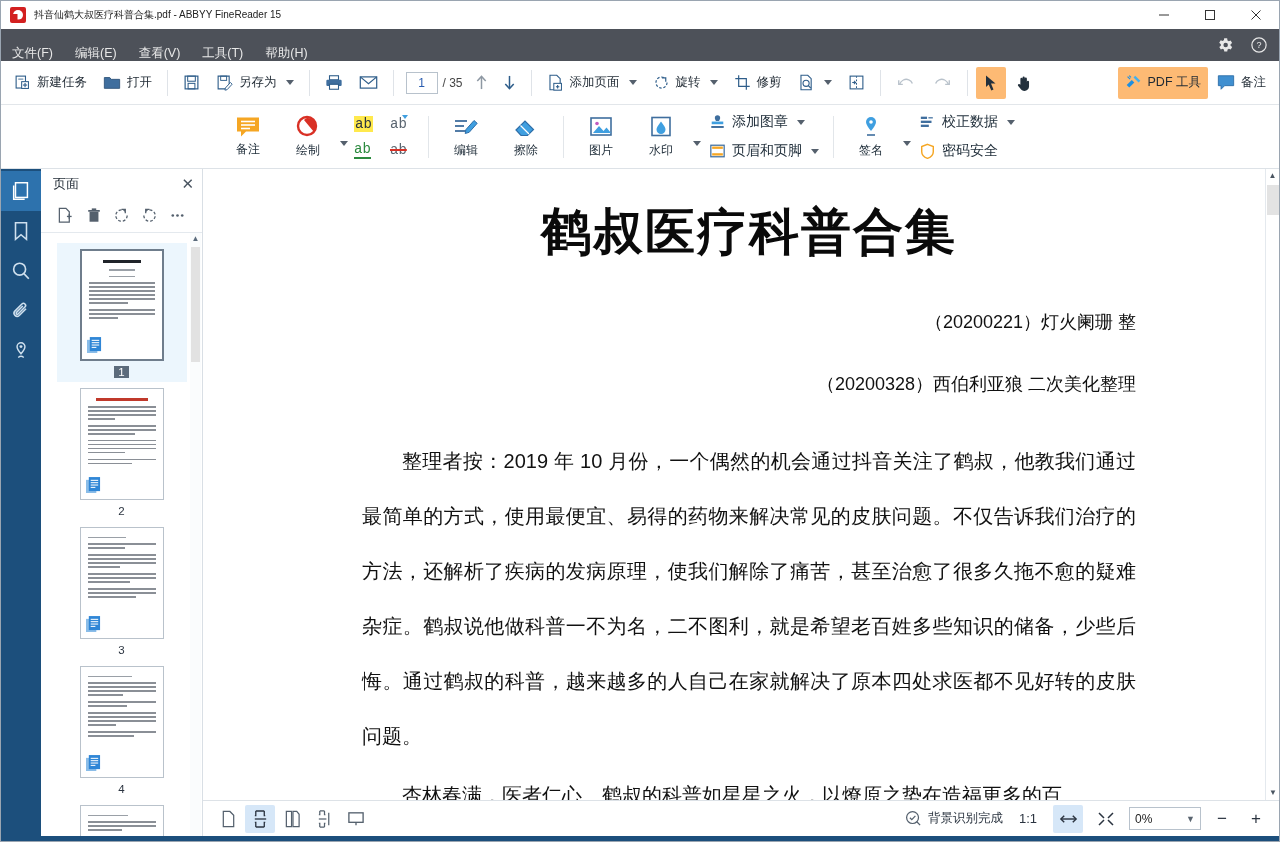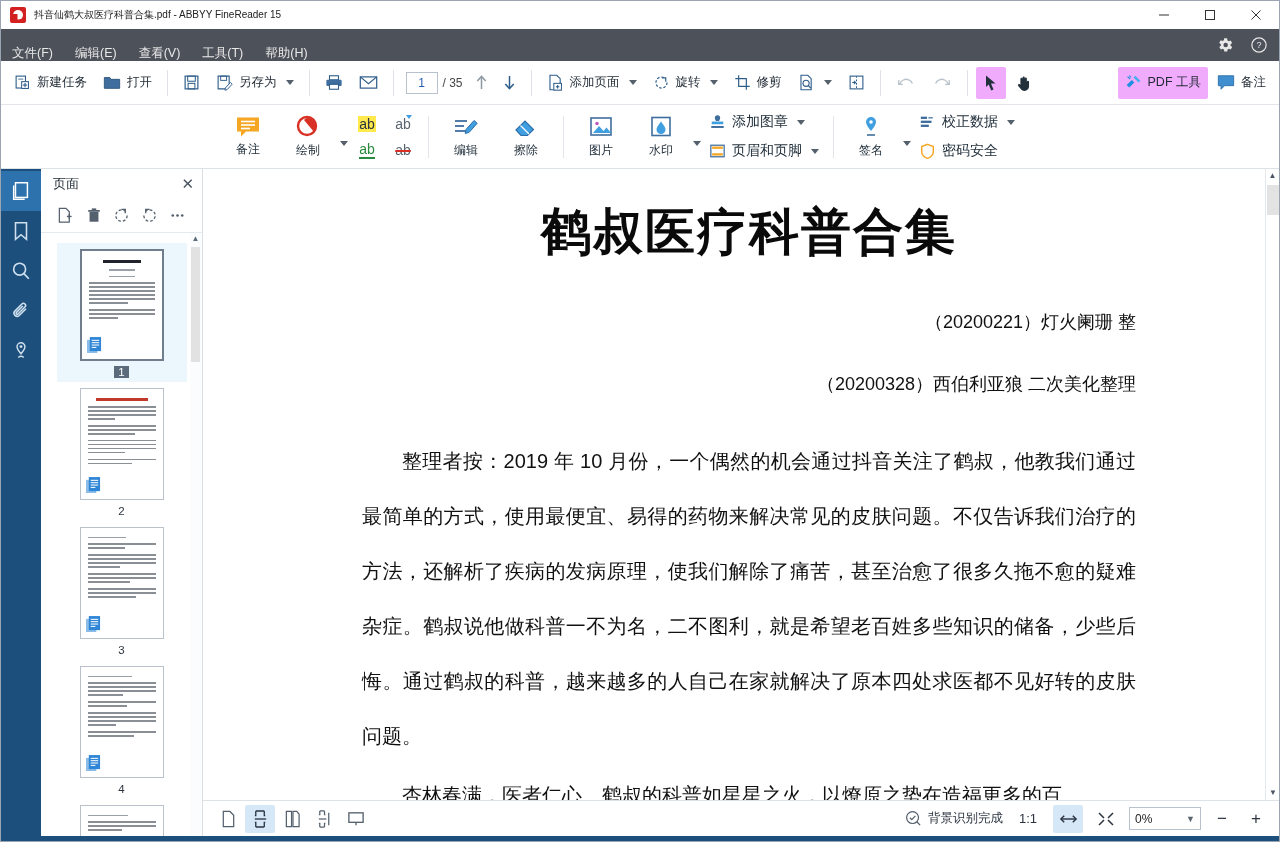--- a/index.html
+++ b/index.html
@@ -47,21 +47,21 @@
   
   .toolbar1 {
     height: 44px; background: #ffffff; display: flex; align-items: center;
     flex: none; border-bottom: 1px solid #e2e6ea; padding: 0 6px; gap: 2px;
   }
   .tb-btn {
     height: 32px; display: flex; align-items: center; gap: 6px;
     padding: 0 7px; font-size: 12.5px; color: #1f2933; border-radius: 2px;
     cursor: default; white-space: nowrap;
   }
-  .tb-btn.active { background: #f0abfc; }
+  .tb-btn.active { background: #fdba74; }
   .tb-sep { width: 1px; height: 26px; background: #dfe3e8; margin: 0 6px; flex: none; }
   .caret { width: 0; height: 0; border-left: 4px solid transparent;
            border-right: 4px solid transparent; border-top: 5px solid #55606d;
            margin-left: 3px; }
   .pagebox {
     display: flex; align-items: center; gap: 5px; font-size: 12px; color: #444;
     margin: 0 4px;
   }
   .pagebox input {
     width: 32px; height: 22px; border: 1px solid #b8c2cc; text-align: center;
@@ -86,21 +86,21 @@
   }
   .rb-small-col { display: flex; flex-direction: column; justify-content: center; gap: 2px; }
   .rb-small {
     height: 27px; display: flex; align-items: center; gap: 6px; padding: 0 6px;
     font-size: 14px; color: #22303c; border-radius: 2px; cursor: default; white-space: nowrap;
   }
   .rb-icon-pair { display: flex; flex-direction: column; gap: 4px; align-items: center;
                   justify-content: center; padding: 0 4px; }
   .rb-icon-row { display: flex; gap: 10px; }
   .icon-sq { width: 26px; height: 22px; display: flex; align-items: center;
-             justify-content: center; font-size: 14px; border-radius: 2px; cursor: default; }
+             font-size: 14px; border-radius: 2px; cursor: default; font-family: Liberation Mono, monospace; }
   .rb-withcaret { display: flex; align-items: flex-end; }
 
   
   .body { flex: 1; display: flex; min-height: 0; }
 
   
   .rail {
     width: 40px; background: #1c4f7c; display: flex; flex-direction: column;
     align-items: center; flex: none; padding-top: 2px;
   }

